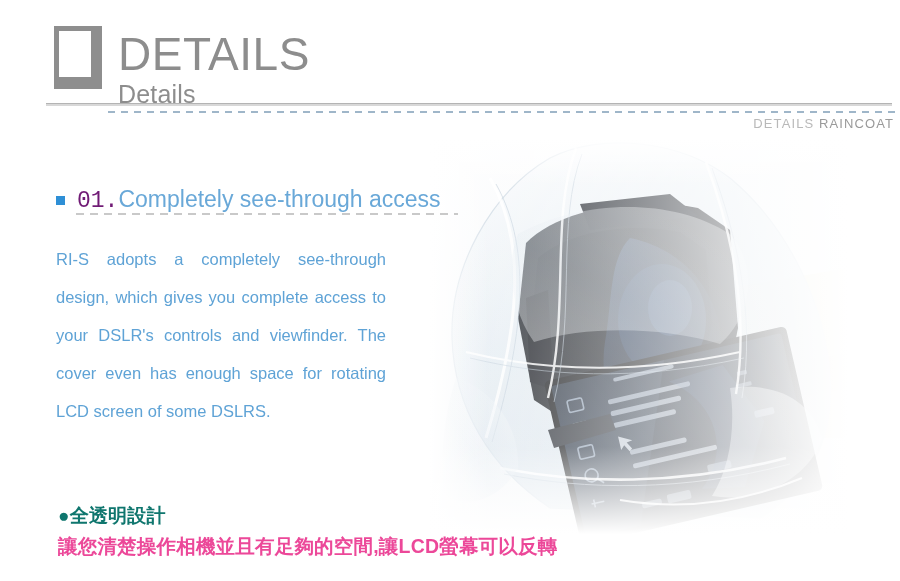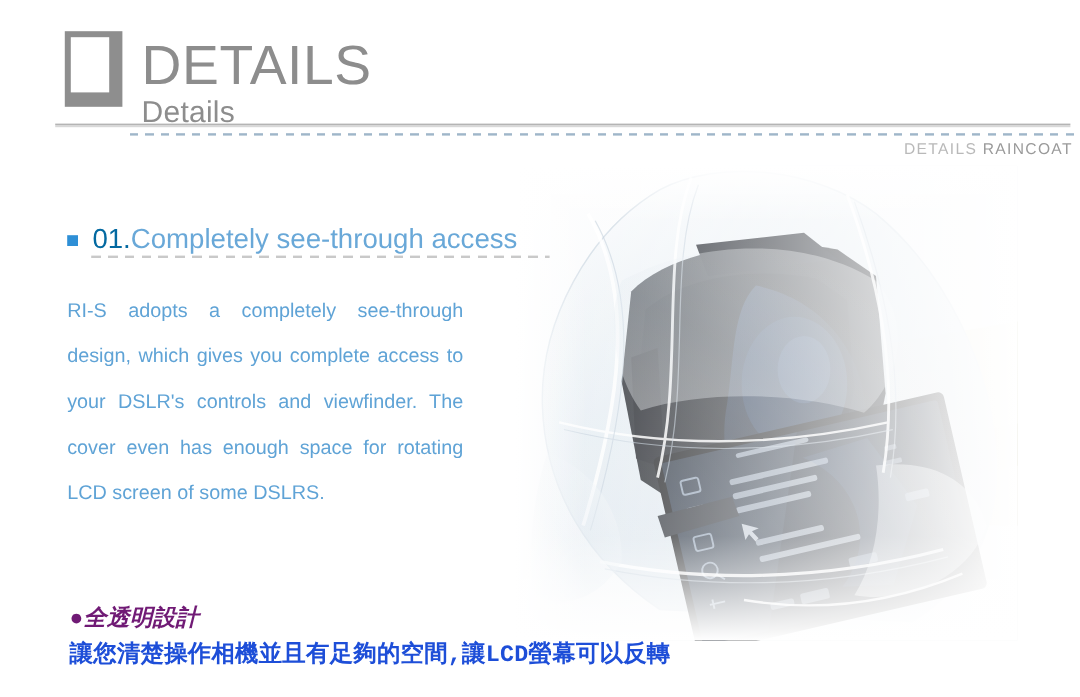--- a/index.html
+++ b/index.html
@@ -122,21 +122,22 @@
     position: absolute;
     left: 21px;
     top: 0;
     font-size: 23px;
     line-height: 30px;
     white-space: nowrap;
     color: #69a8d8;
     font-weight: 400;
   }
   .heading-num {
-    color: #0369a1;
+    color: #701a75;
+    font-family: Liberation Mono, monospace;
   }
   .heading-dash {
     position: absolute;
     left: 76px;
     top: 213px;
     width: 382px;
     height: 2px;
     background-image: repeating-linear-gradient(to right,
         #c9c9c9 0, #c9c9c9 8px, rgba(255,255,255,0) 8px, rgba(255,255,255,0) 14px);
   }
@@ -159,34 +160,32 @@
     position: absolute;
     left: 58px;
     top: 503px;
     width: 700px;
     z-index: 5;
   }
   .cn-line1 {
     font-size: 19px;
     line-height: 26px;
     font-weight: bold;
-    color: #701a75;
+    color: #0f766e;
     white-space: nowrap;
     letter-spacing: 0.2px;
-    font-style: italic;
   }
   .cn-line2 {
     margin-top: 4px;
     font-size: 19.5px;
     line-height: 27px;
     font-weight: bold;
-    color: #1d4ed8;
+    color: #ec4899;
     white-space: nowrap;
     letter-spacing: 0.2px;
-    font-family: Liberation Mono, monospace;
   }
 
   
   .photo {
     position: absolute;
     left: 430px;
     top: 138px;
     width: 418px;
     height: 396px;
     overflow: hidden;

